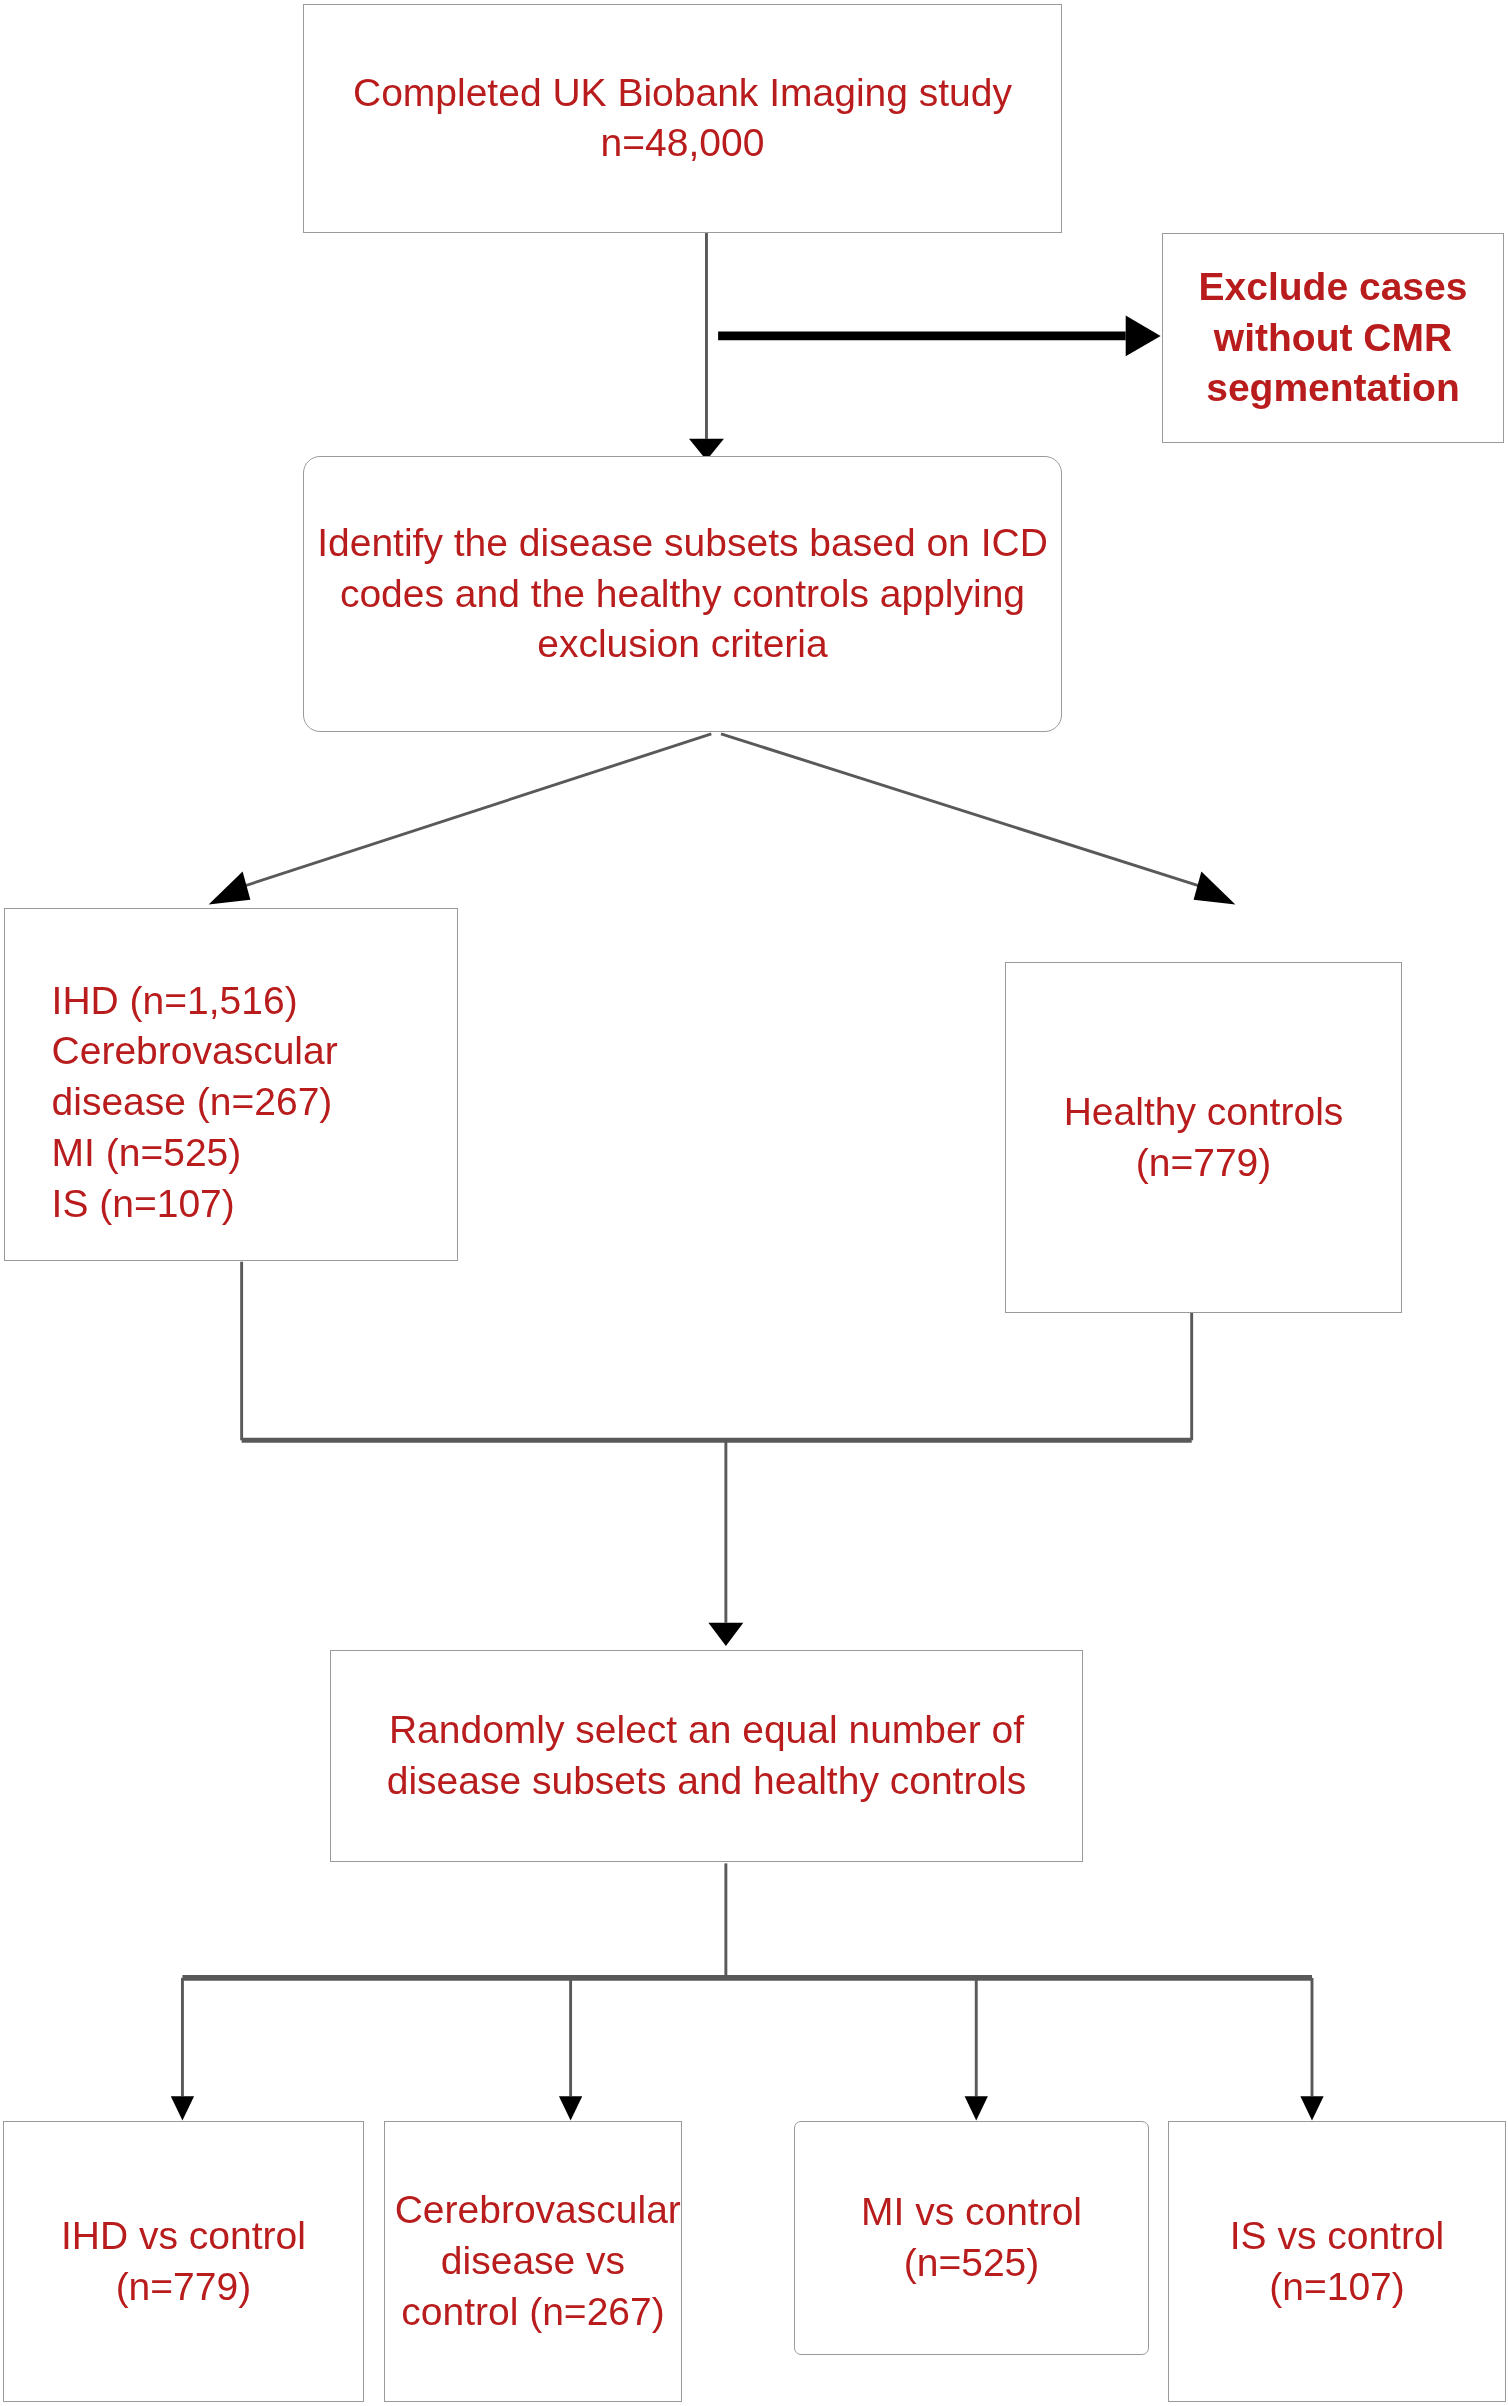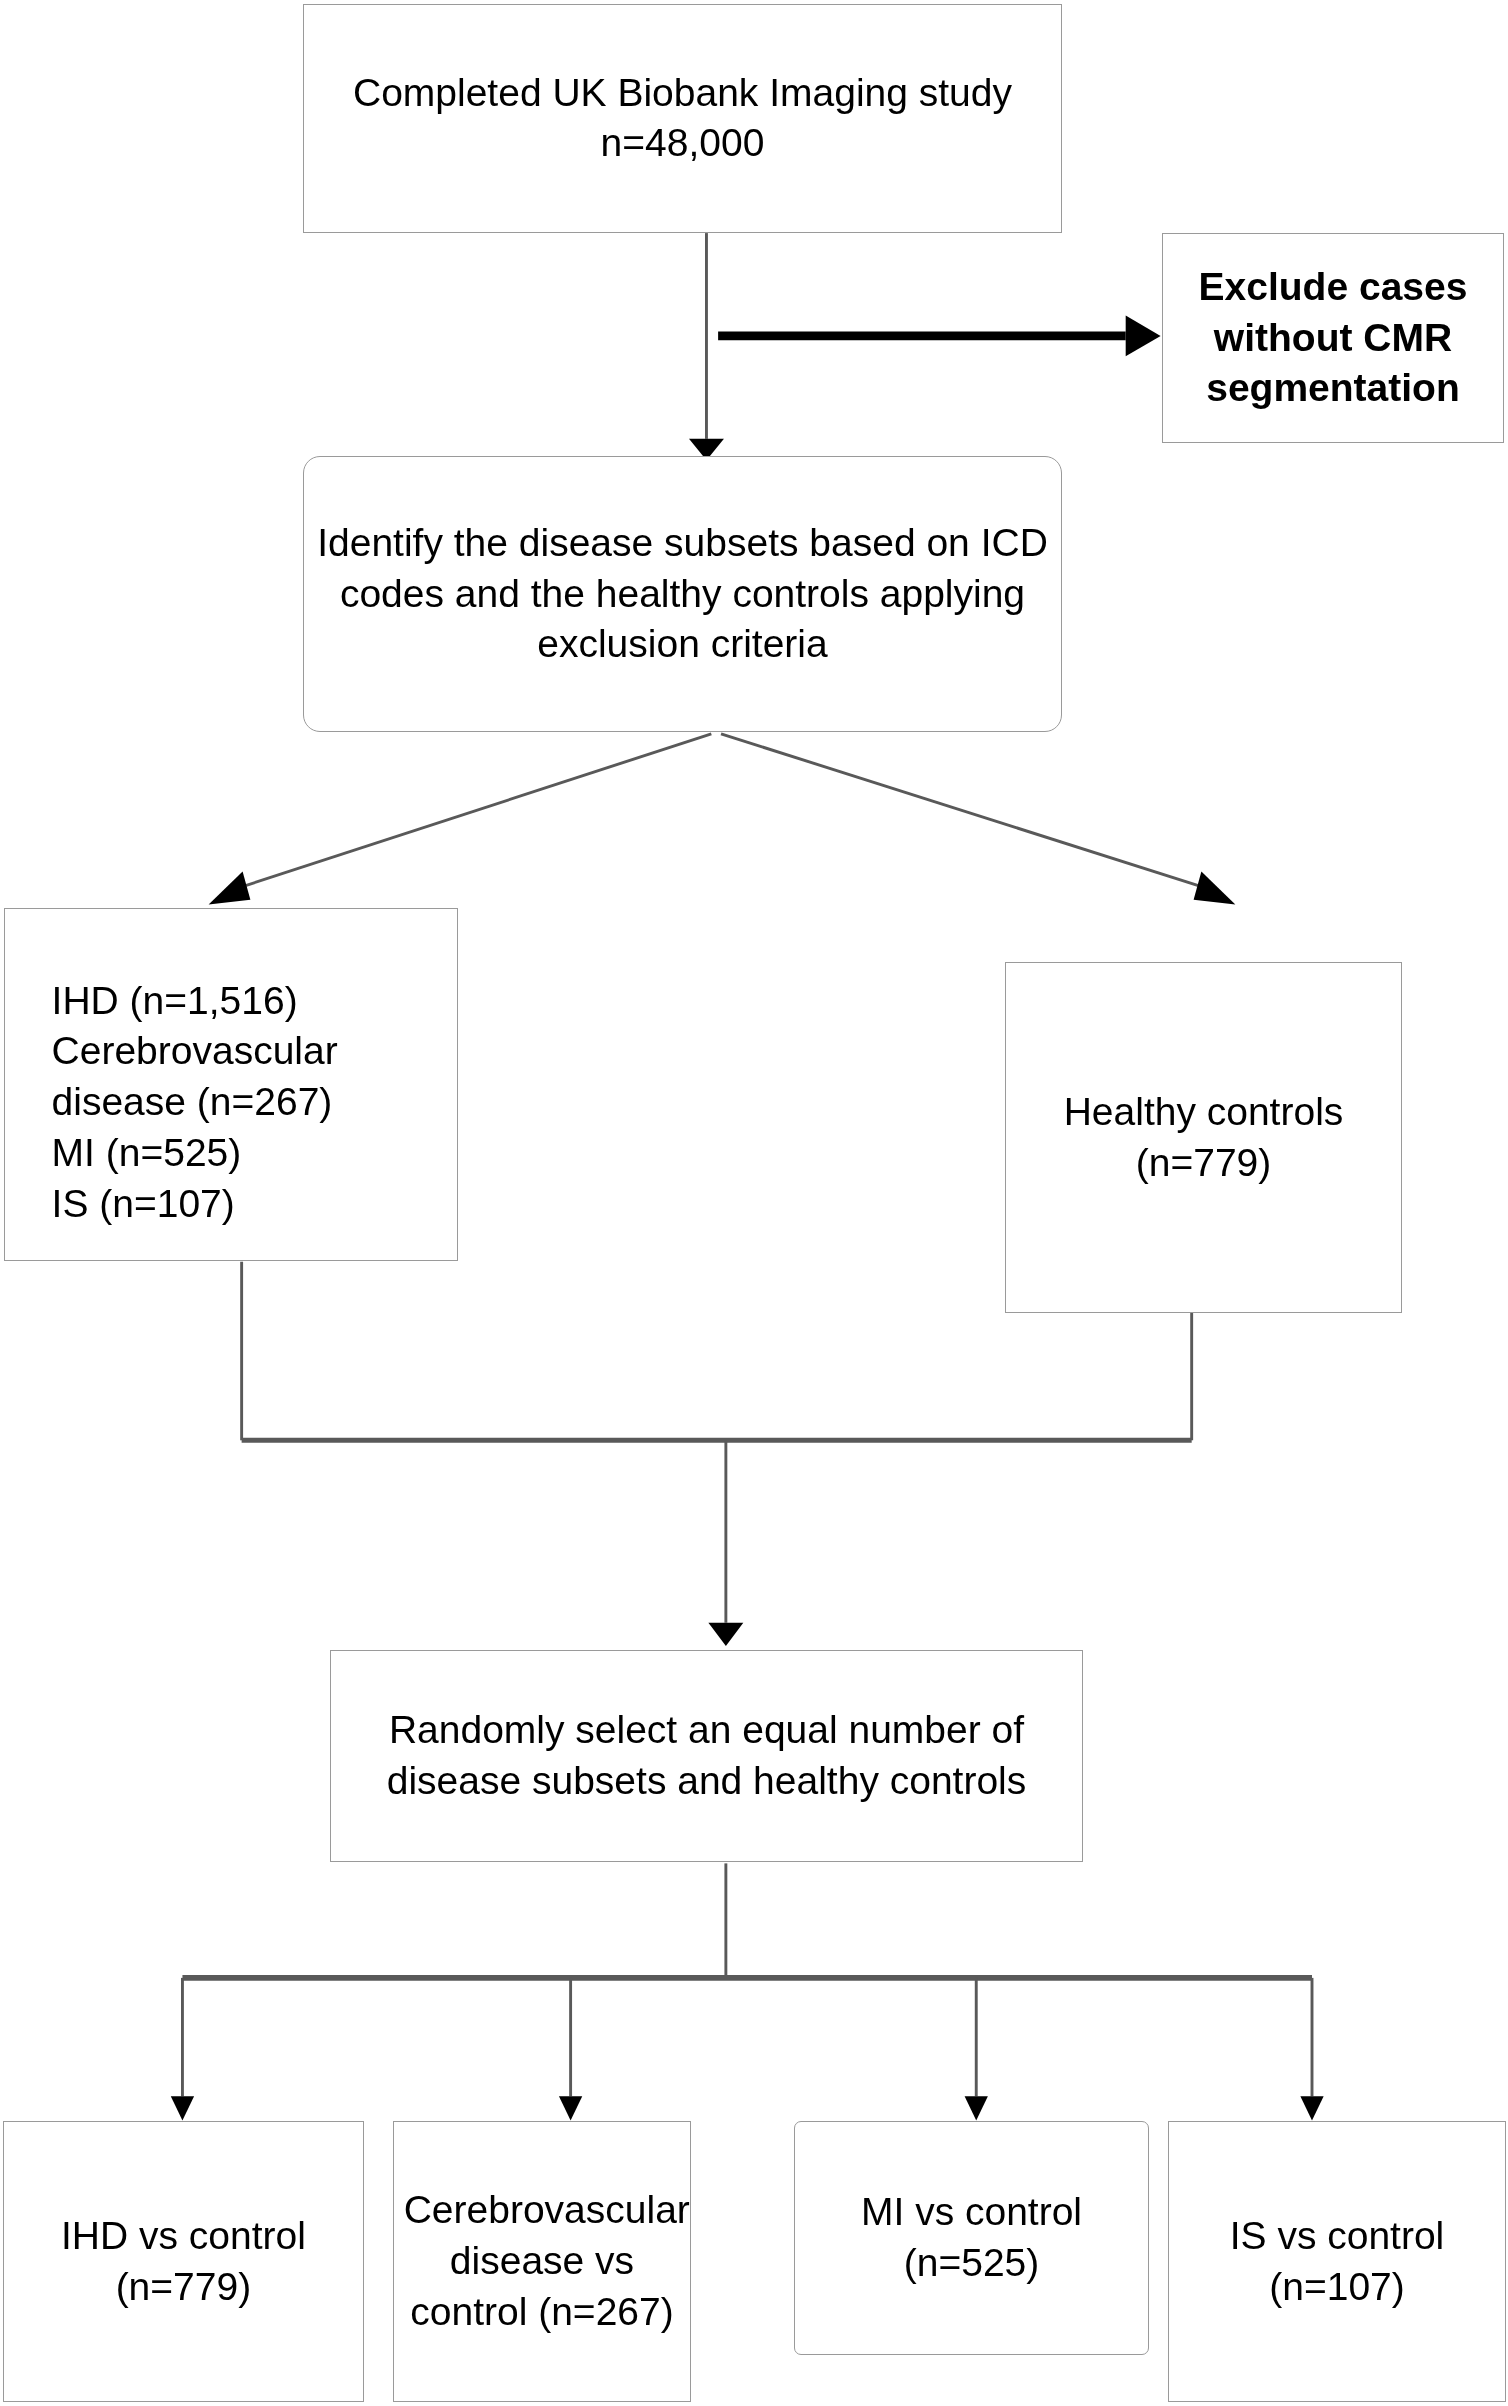--- a/index.html
+++ b/index.html
@@ -17,21 +17,21 @@
   }
   .node {
     position: absolute;
     box-sizing: border-box;
     border: 1.9px solid #9a9a9a;
     background: #ffffff;
     display: flex;
     align-items: center;
     justify-content: center;
     text-align: center;
-    color: #000000;
+    color: #b91c1c;
     font-size: 39px;
     line-height: 1.30;
     padding: 5.8px 9.7px;
   }
   .node .txt {
     white-space: pre-line;
     width: 100%;
   }
   .node.left-align {
     justify-content: flex-start;
@@ -52,21 +52,21 @@
   }
 
   
   #node-top        { left: 303px; top: 3.9px;    width: 759px; height: 229px; }
   #node-exclude    { left: 1162px; top: 233px; width: 342px; height: 210px; font-weight: bold; }
   #node-identify   { left: 303px; top: 456px;  width: 759px; height: 276px; border-radius: 17px; }
   #node-disease    { left: 3.9px;   top: 908px;  width: 454px; height: 353px; }
   #node-healthy    { left: 1005px; top: 962px; width: 397px; height: 351px; }
   #node-random     { left: 330px; top: 1650px; width: 753px; height: 212px; }
   #node-out-1      { left: 2.9px;   top: 2121px; width: 361px; height: 281px; }
-  #node-out-2      { left: 384px; top: 2121px; width: 298px; height: 281px; margin-left: 9px; }
+  #node-out-2      { left: 384px; top: 2121px; width: 298px; height: 281px; }
   #node-out-3      { left: 794px; top: 2121px; width: 355px; height: 234px; border-radius: 7px; }
   #node-out-4      { left: 1168px; top: 2121px; width: 338px; height: 281px; }
 </style>
 </head>
 <body>
 
 <div id="canvas">
 
   <svg id="wires" viewBox="0 0 1555 2480" xmlns="http://www.w3.org/2000/svg">
     <defs>

